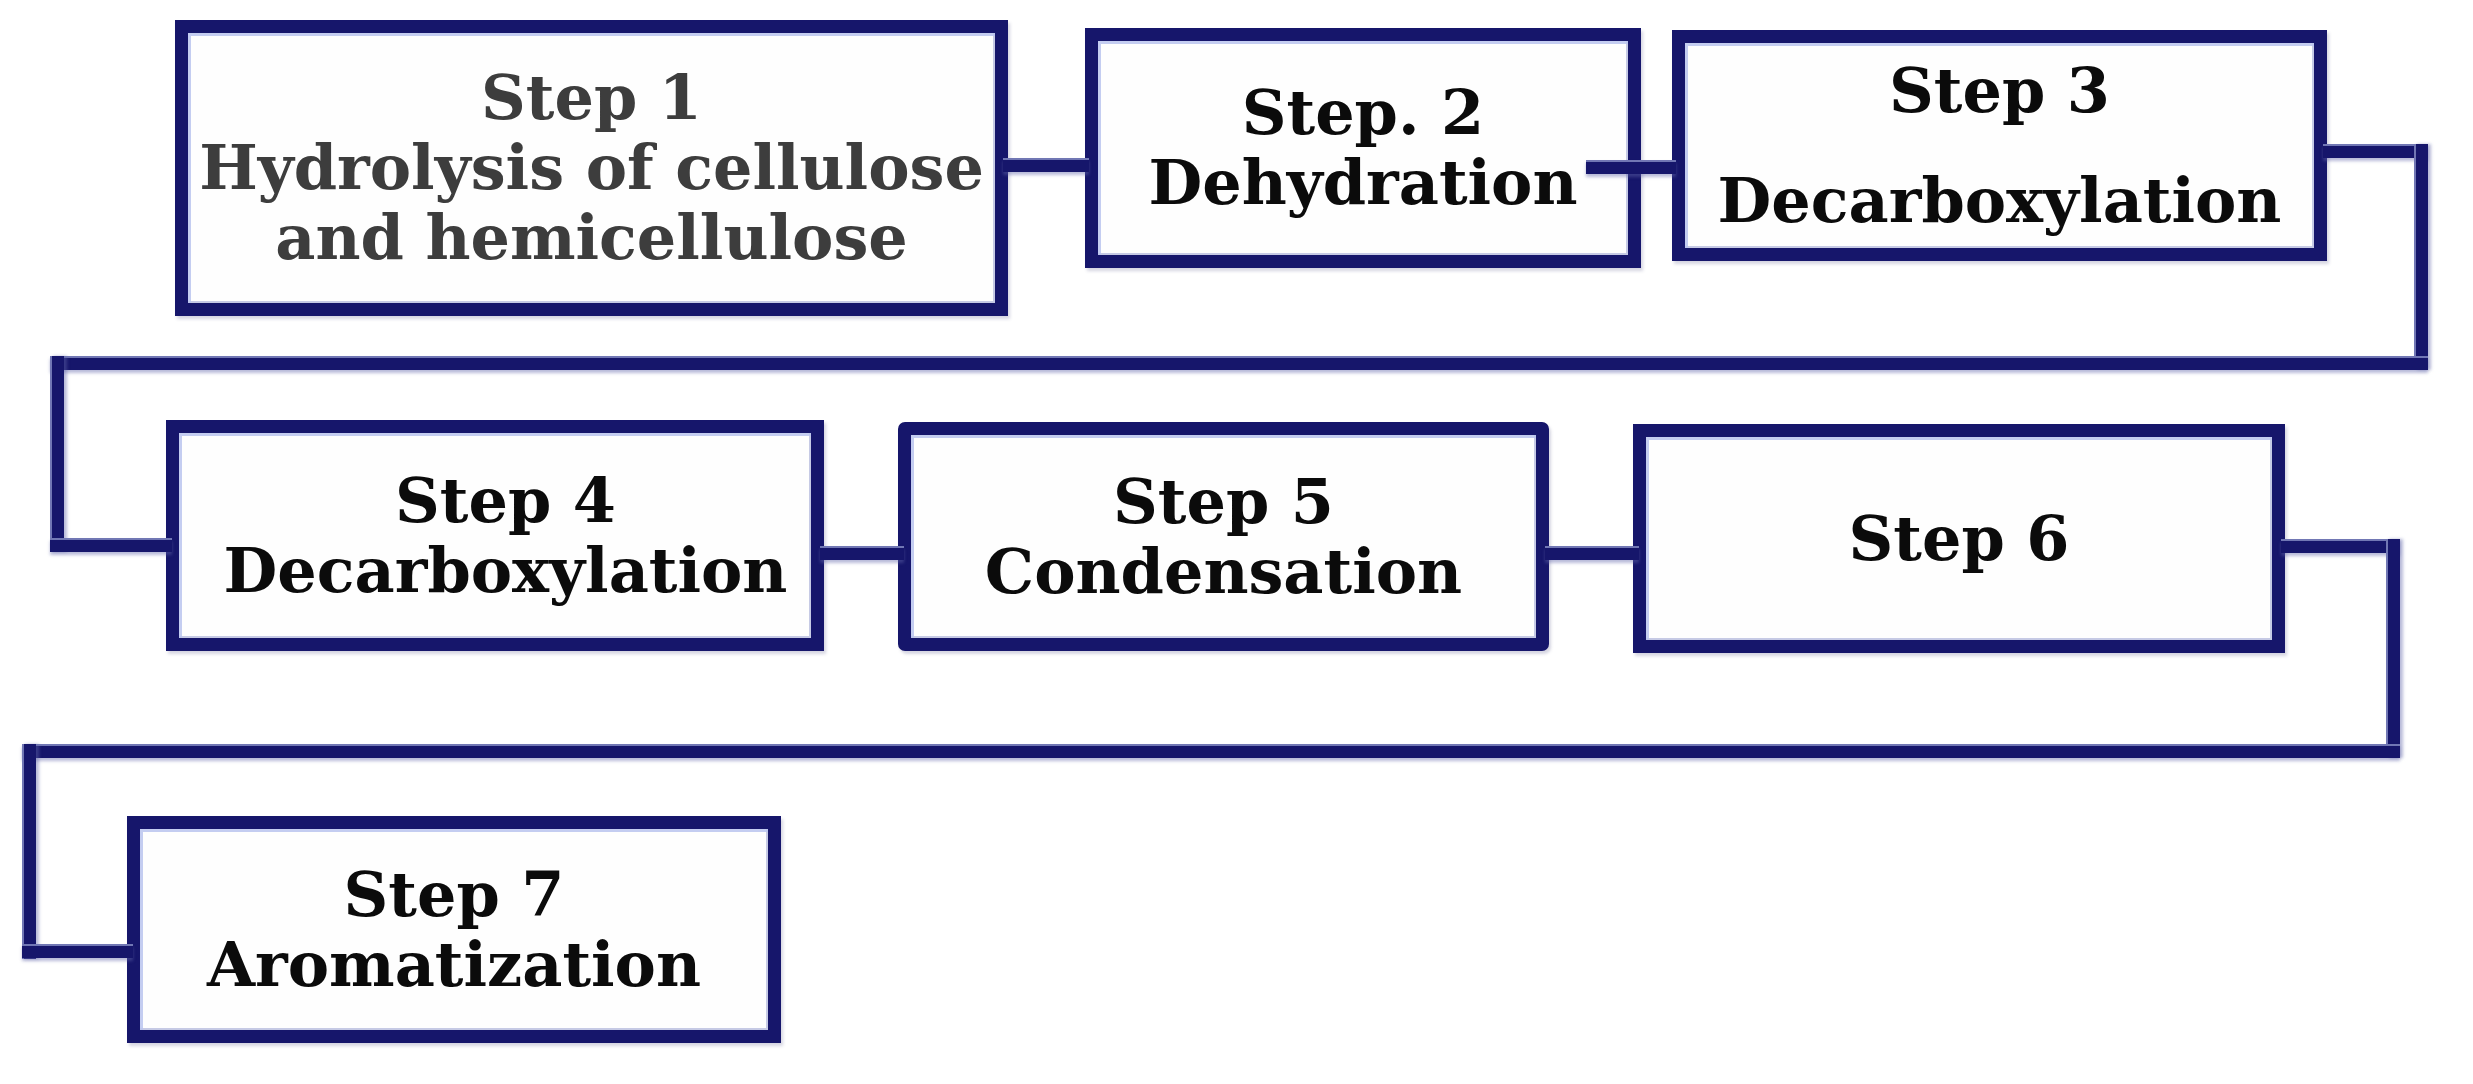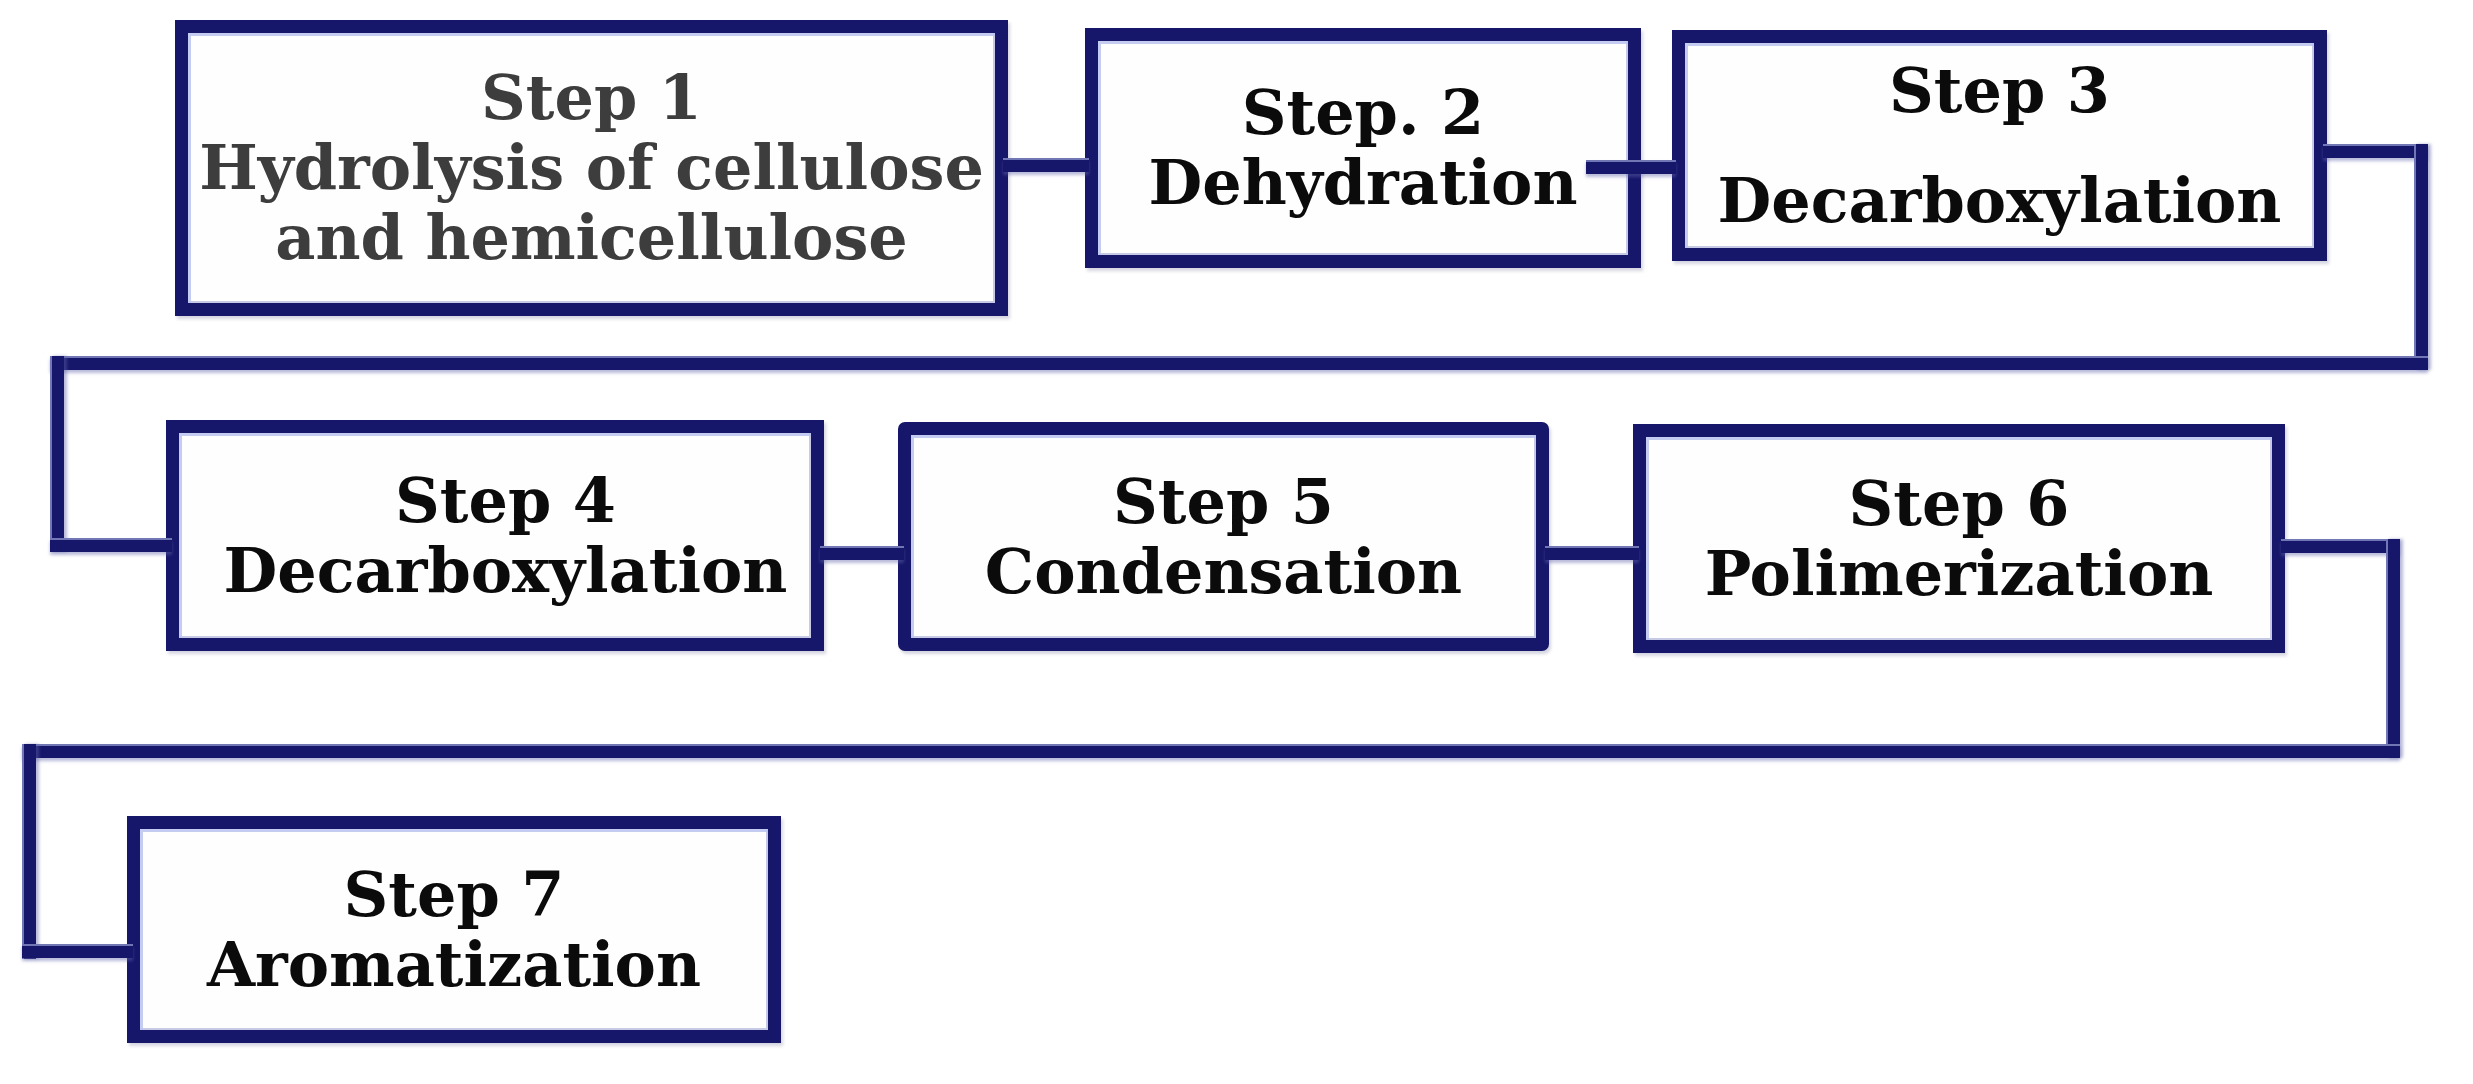--- a/index.html
+++ b/index.html
@@ -67,21 +67,20 @@
     <div class="line">Decarboxylation</div>
   </div>
 
   <div class="step-box" style="left:898px;top:422px;width:651px;height:229px;border-radius:7px;">
     <div class="line">Step 5</div>
     <div class="line">Condensation</div>
   </div>
 
   <div class="step-box" style="left:1633px;top:424px;width:652px;height:229px;">
     <div class="line">Step 6</div>
-    <div class="line">Polimerization</div>
   </div>
 
   <div class="step-box" style="left:127px;top:816px;width:654px;height:227px;">
     <div class="line">Step 7</div>
     <div class="line">Aromatization</div>
   </div>
 
   <div class="conn h" style="left:1003px;top:158px;width:86px;height:14px;"></div>
 
   <div class="conn h" style="left:1586px;top:160px;width:90px;height:14px;"></div>

